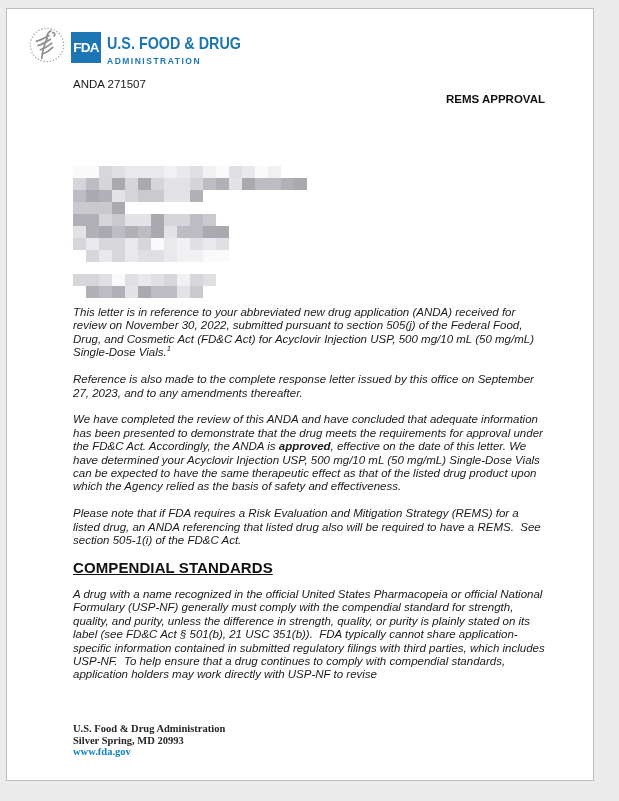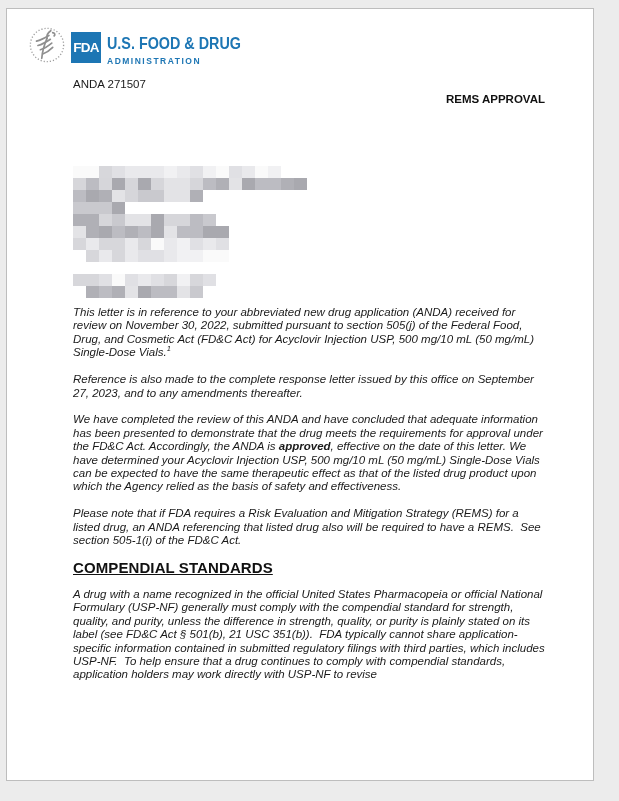--- a/index.html
+++ b/index.html
@@ -273,15 +273,20 @@
 
     <div class="body-text">
       <p><span>This letter is in reference to your abbreviated new drug application (ANDA) received for review on November 30, 2022, submitted pursuant to section 505(j) of the Federal Food, Drug, and Cosmetic Act (FD&amp;C Act) for Acyclovir Injection USP, 500 mg/10 mL (50 mg/mL) Single-Dose Vials.</span><sup>1</sup></p>
       <p>Reference is also made to the complete response letter issued by this office on September 27, 2023, and to any amendments thereafter.</p>
       <p><span>We have completed the review of this ANDA and have concluded that adequate information has been presented to demonstrate that the drug meets the requirements for approval under the FD&amp;C Act. Accordingly, the ANDA is </span><strong>approved</strong><span>, effective on the date of this letter. We have determined your Acyclovir Injection USP, 500 mg/10 mL (50 mg/mL) Single-Dose Vials can be expected to have the same therapeutic effect as that of the listed drug product upon which the Agency relied as the basis of safety and effectiveness.</span></p>
       <p>Please note that if FDA requires a Risk Evaluation and Mitigation Strategy (REMS) for a listed drug, an ANDA referencing that listed drug also will be required to have a REMS.  See section 505-1(i) of the FD&amp;C Act.</p>
       <h2 class="section-heading">COMPENDIAL STANDARDS</h2>
       <p>A drug with a name recognized in the official United States Pharmacopeia or official National Formulary (USP-NF) generally must comply with the compendial standard for strength, quality, and purity, unless the difference in strength, quality, or purity is plainly stated on its label (see FD&amp;C Act § 501(b), 21 USC 351(b)).  FDA typically cannot share application-specific information contained in submitted regulatory filings with third parties, which includes USP-NF.  To help ensure that a drug continues to comply with compendial standards, application holders may work directly with USP-NF to revise</p>
     </div>
 
+    <footer class="page-footer">
+      <div>U.S. Food &amp; Drug Administration</div>
+      <div>Silver Spring, MD 20993</div>
+      <a>www.fda.gov</a>
+    </footer>
 
   </div>
 </div>
 
 </body></html>

